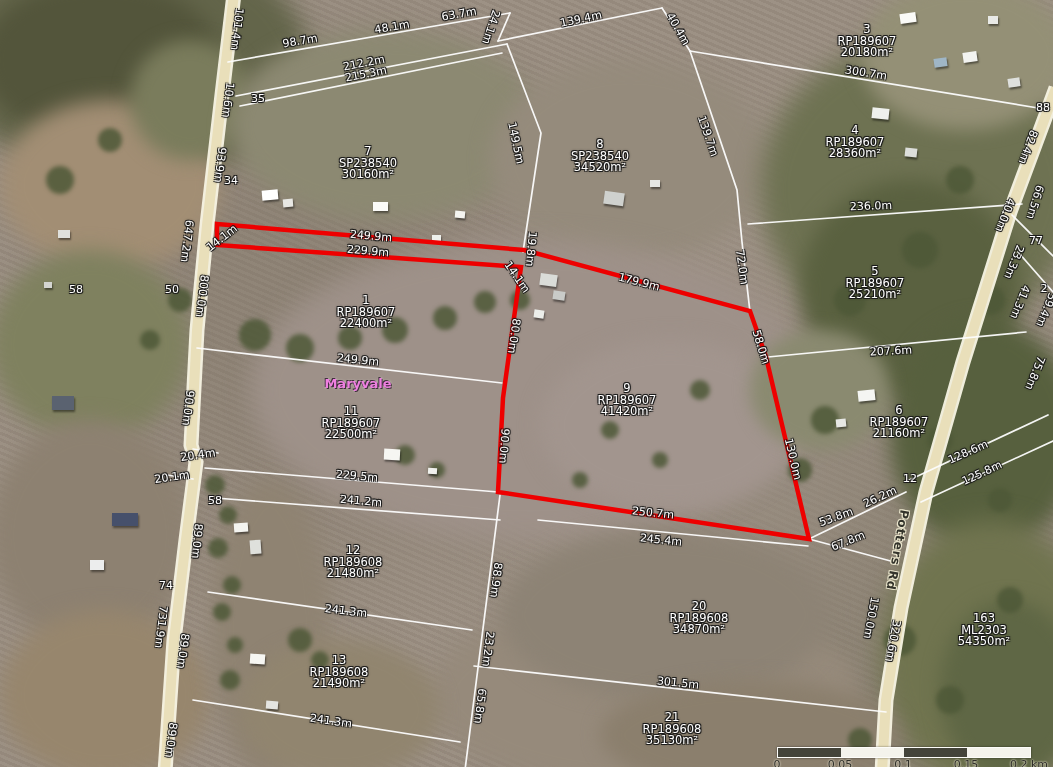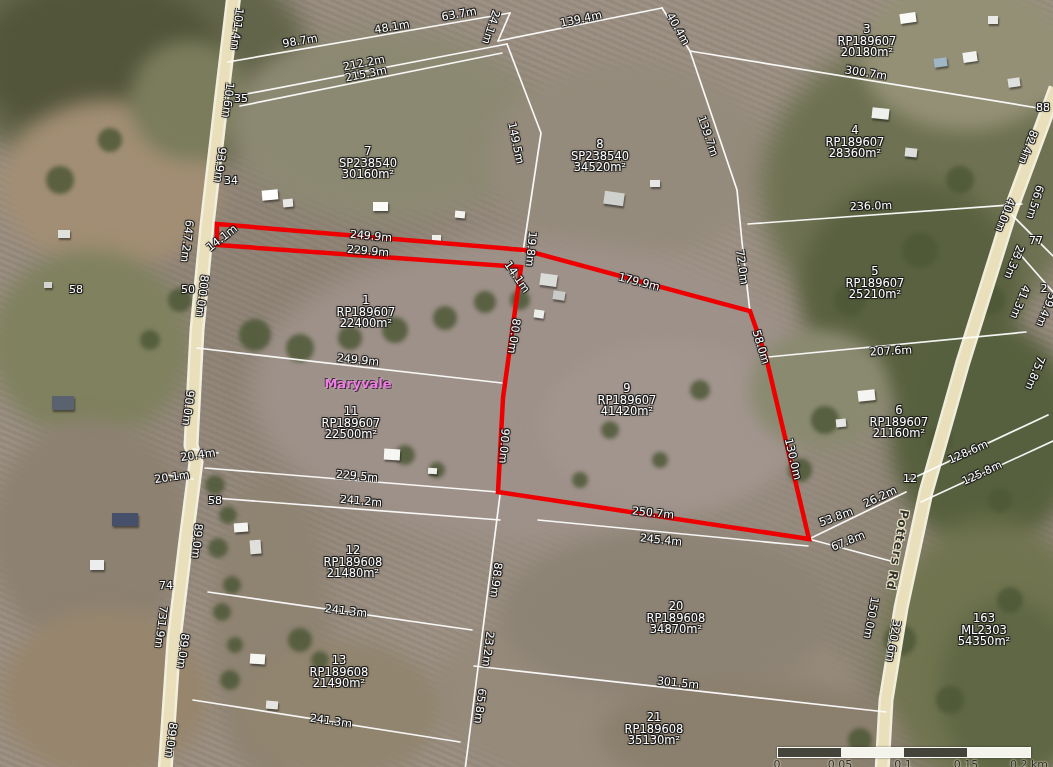--- a/index.html
+++ b/index.html
@@ -232,23 +232,23 @@
       <div class="lbl meas" style="left:480px;top:706px;transform:translate(-50%,-50%) rotate(97deg)">65.8m</div>
       <div class="lbl meas" style="left:197px;top:541px;transform:translate(-50%,-50%) rotate(95deg)">89.0m</div>
       <div class="lbl meas" style="left:161px;top:627px;transform:translate(-50%,-50%) rotate(97deg)">731.9m</div>
       <div class="lbl meas" style="left:183px;top:651px;transform:translate(-50%,-50%) rotate(97deg)">89.0m</div>
       <div class="lbl meas" style="left:171px;top:740px;transform:translate(-50%,-50%) rotate(97deg)">89.0m</div>
       <div class="lbl meas" style="left:346px;top:611px;transform:translate(-50%,-50%) rotate(7deg)">241.3m</div>
       <div class="lbl meas" style="left:331px;top:721px;transform:translate(-50%,-50%) rotate(8deg)">241.3m</div>
       <div class="lbl meas" style="left:678px;top:683px;transform:translate(-50%,-50%) rotate(6deg)">301.5m</div>
       <div class="lbl meas" style="left:871px;top:618px;transform:translate(-50%,-50%) rotate(100deg)">150.0m</div>
       <div class="lbl meas" style="left:893px;top:641px;transform:translate(-50%,-50%) rotate(100deg)">320.6m</div>
-      <div class="lbl house" style="left:241px;top:98px;transform:translate(-50%,-50%)">35</div>
+      <div class="lbl house" style="left:258px;top:98px;transform:translate(-50%,-50%)">35</div>
       <div class="lbl house" style="left:231px;top:180px;transform:translate(-50%,-50%)">34</div>
-      <div class="lbl house" style="left:188px;top:289px;transform:translate(-50%,-50%)">50</div>
+      <div class="lbl house" style="left:172px;top:289px;transform:translate(-50%,-50%)">50</div>
       <div class="lbl house" style="left:76px;top:289px;transform:translate(-50%,-50%)">58</div>
       <div class="lbl house" style="left:1043px;top:107px;transform:translate(-50%,-50%)">88</div>
       <div class="lbl house" style="left:1036px;top:240px;transform:translate(-50%,-50%)">77</div>
       <div class="lbl house" style="left:1044px;top:288px;transform:translate(-50%,-50%)">2</div>
       <div class="lbl house" style="left:910px;top:478px;transform:translate(-50%,-50%)">12</div>
       <div class="lbl house" style="left:215px;top:500px;transform:translate(-50%,-50%)">58</div>
       <div class="lbl house" style="left:166px;top:585px;transform:translate(-50%,-50%)">74</div>
       <div class="lbl parcel" style="left:867px;top:41px">
      <div>3</div>
      <div>RP189607</div>
@@ -297,26 +297,26 @@
       <div class="lbl parcel" style="left:353px;top:562px">
      <div>12</div>
      <div>RP189608</div>
      <div>21480m²</div>
       </div>
       <div class="lbl parcel" style="left:339px;top:672px">
      <div>13</div>
      <div>RP189608</div>
      <div>21490m²</div>
       </div>
-      <div class="lbl parcel" style="left:676px;top:618px">
+      <div class="lbl parcel" style="left:699px;top:618px">
      <div>20</div>
      <div>RP189608</div>
      <div>34870m²</div>
       </div>
-      <div class="lbl parcel" style="left:654px;top:729px">
+      <div class="lbl parcel" style="left:672px;top:729px">
      <div>21</div>
      <div>RP189608</div>
      <div>35130m²</div>
       </div>
       <div class="lbl parcel" style="left:984px;top:630px">
      <div>163</div>
      <div>ML2303</div>
      <div>54350m²</div>
       </div>
     </div>

